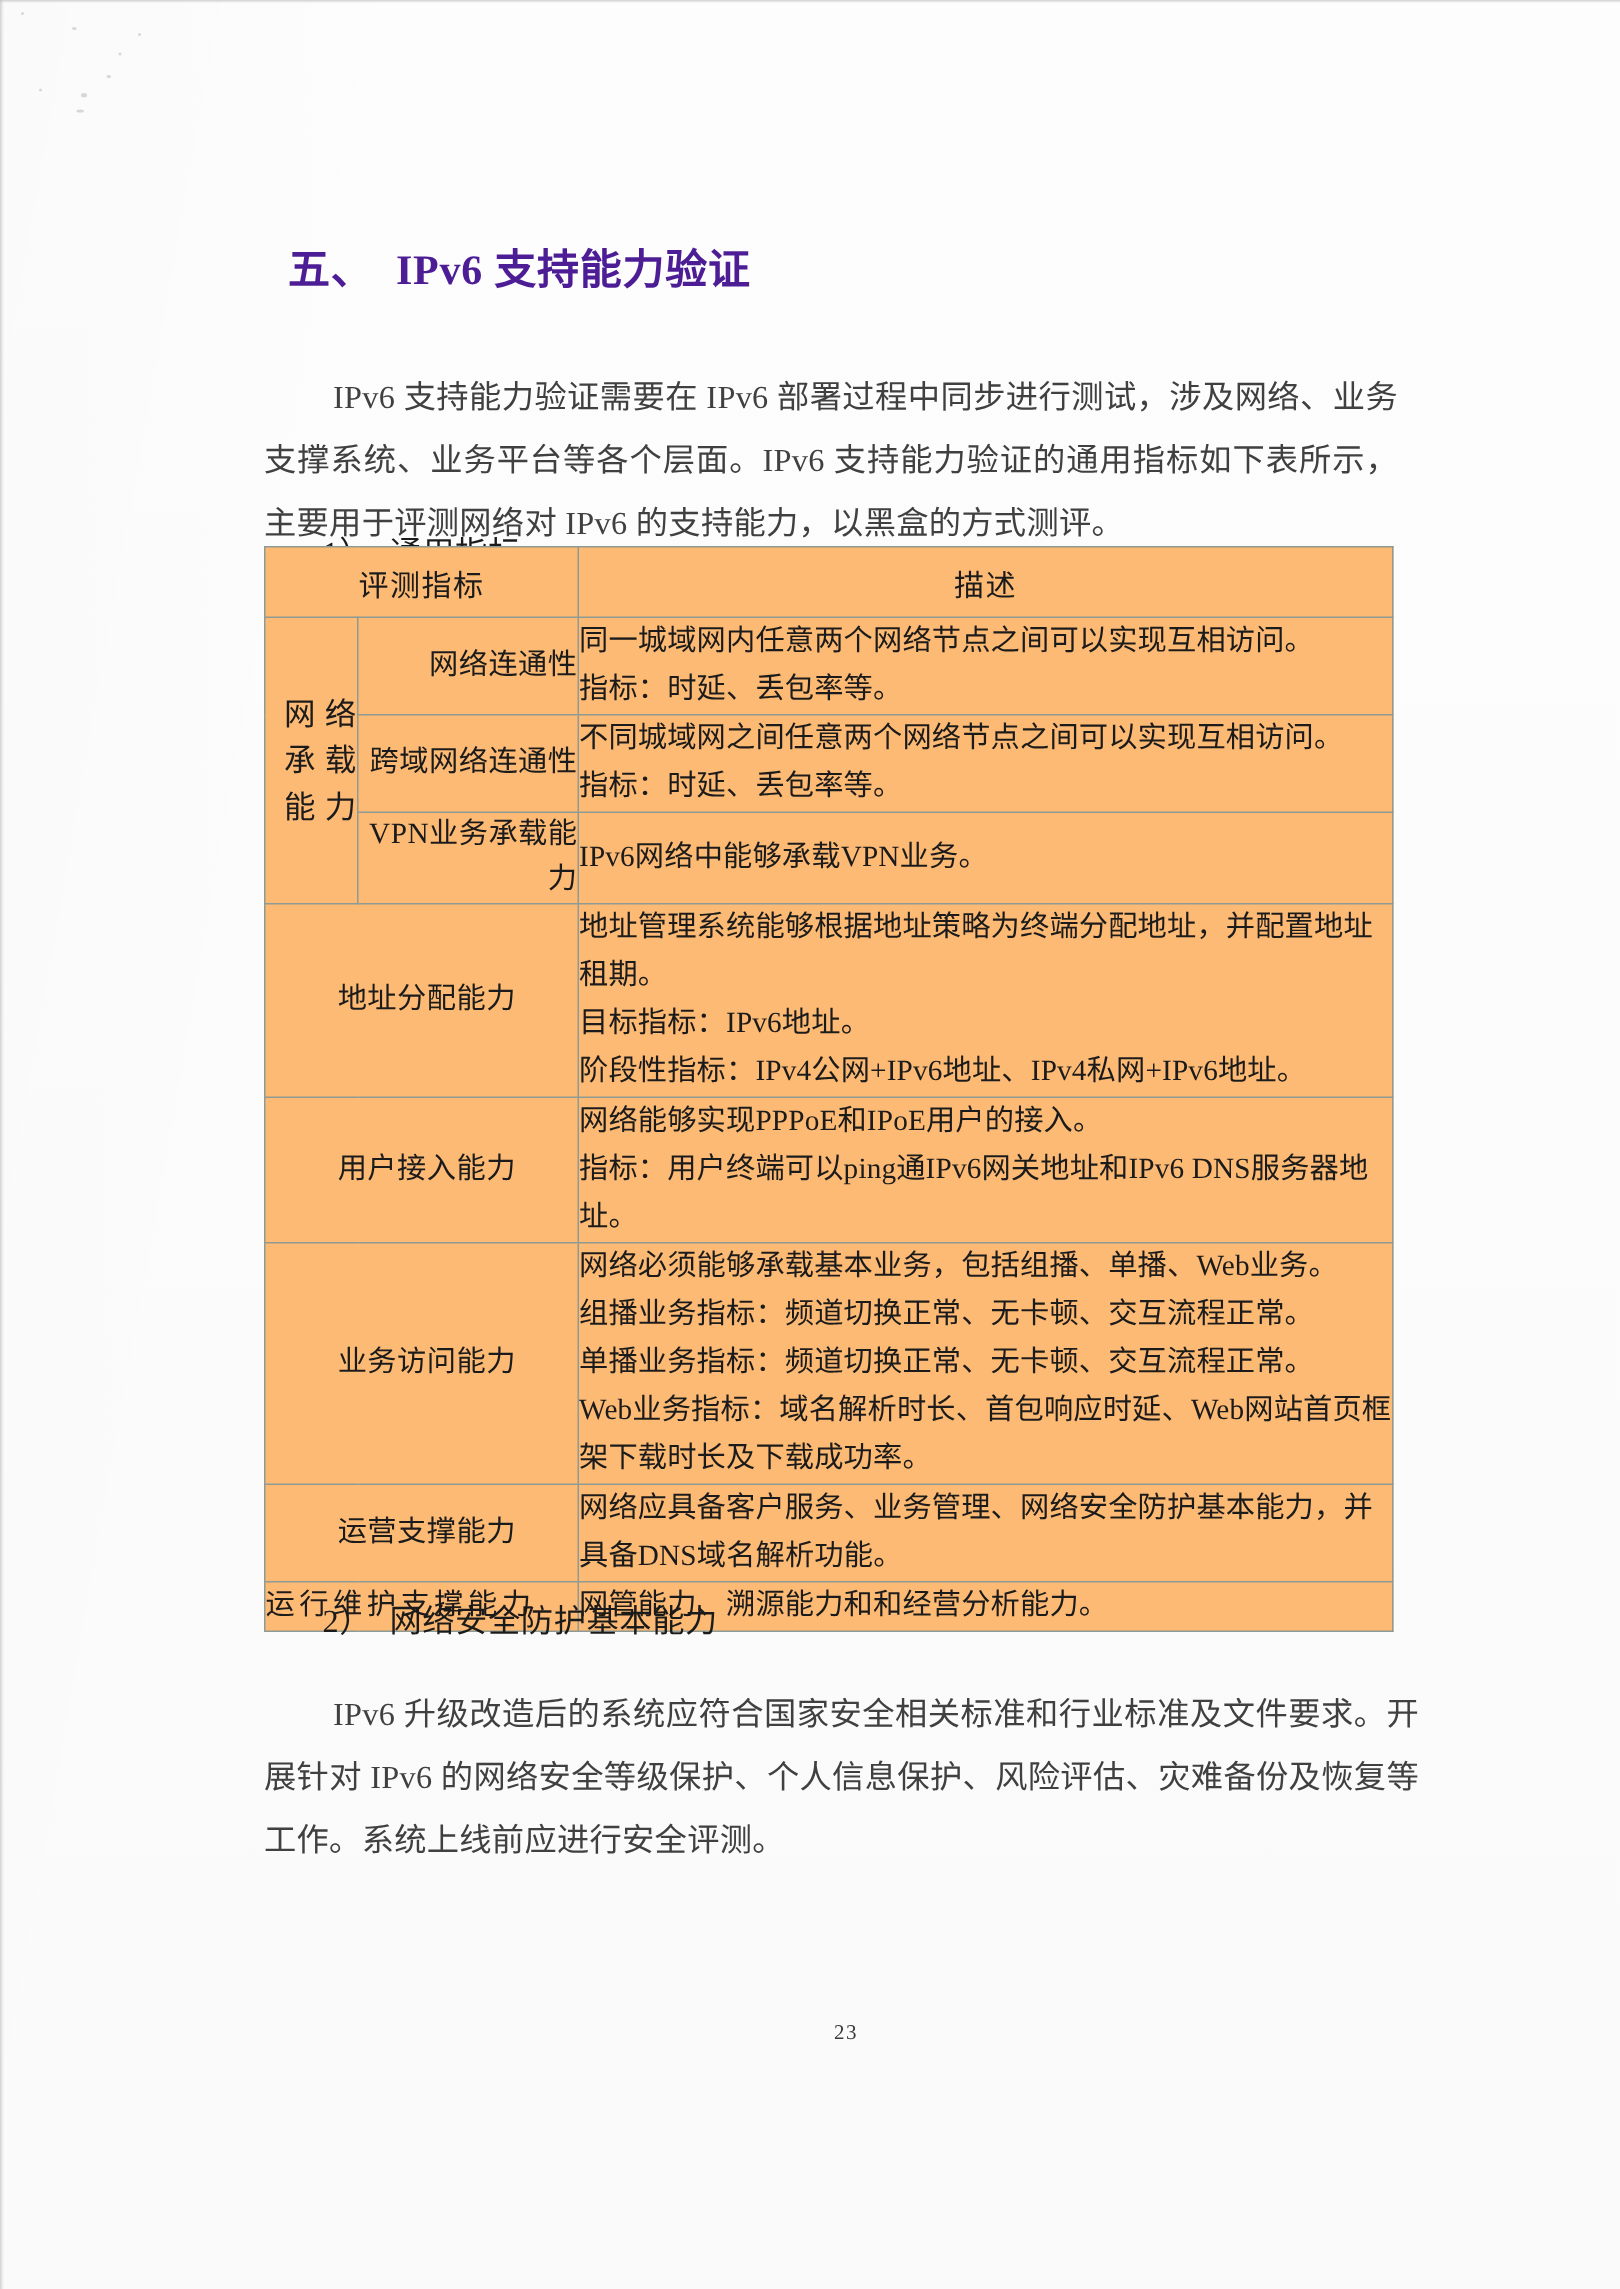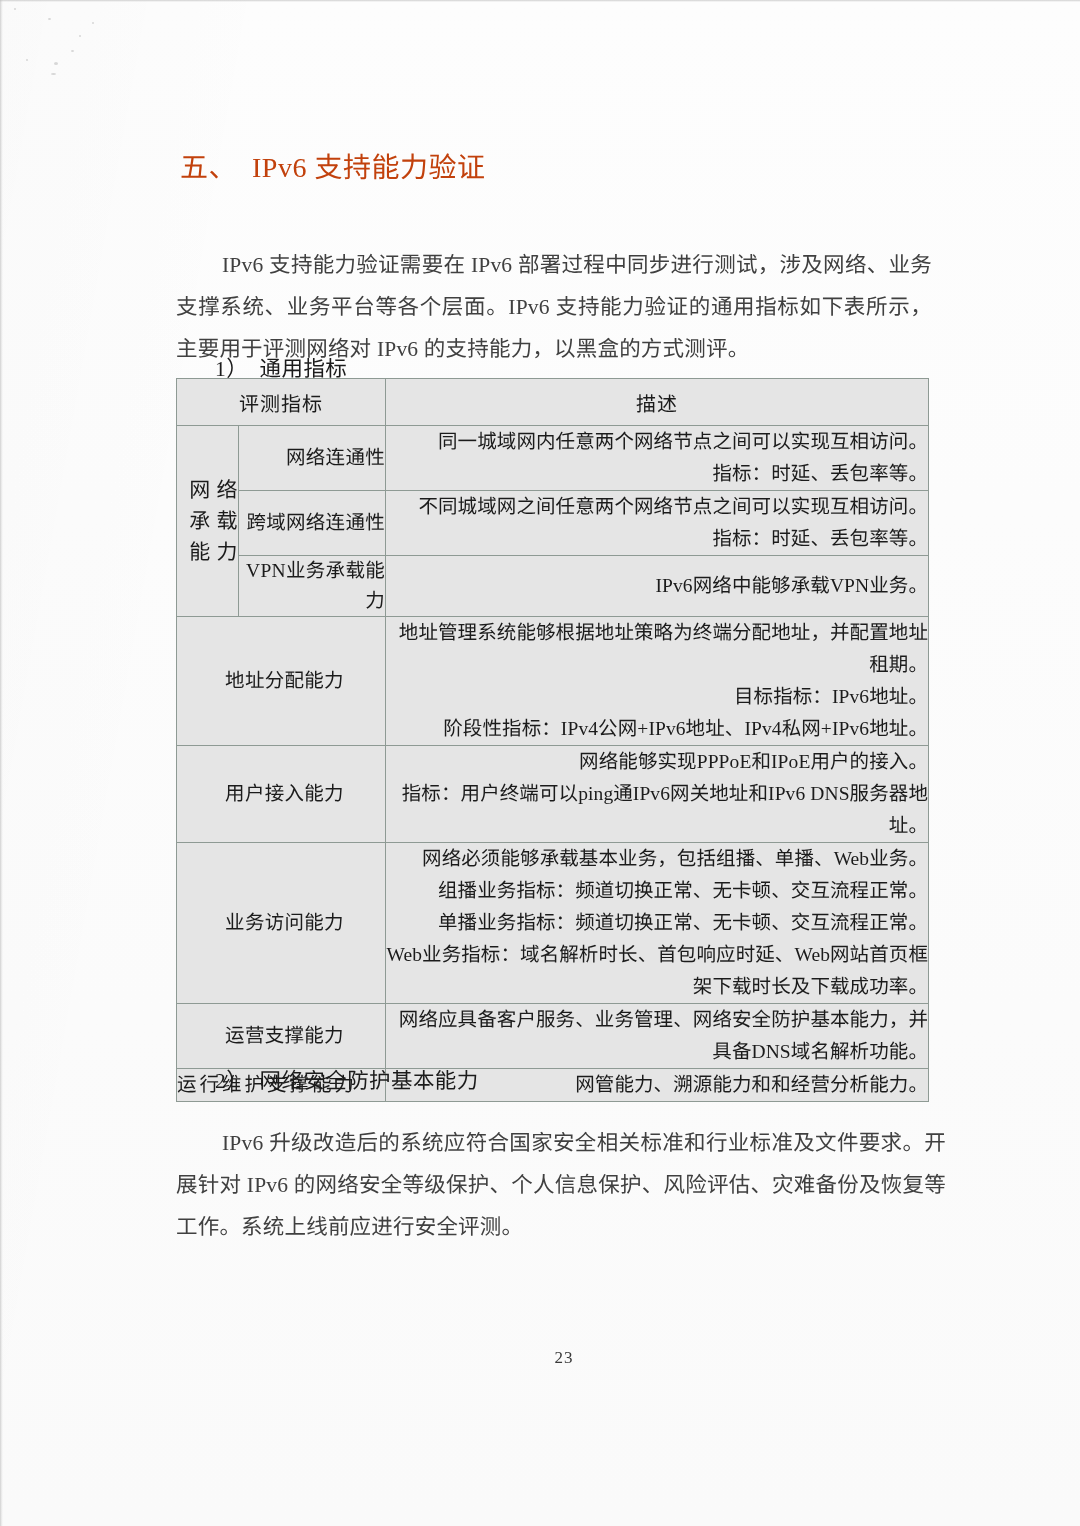--- a/index.html
+++ b/index.html
@@ -50,28 +50,28 @@
 
   .content {
     position: absolute;
     left: 0;
     top: 0;
     width: 1080px;
   }
 
   
   .section-heading {
-    margin: 4px;
+    margin: 16px;
     position: absolute;
     left: 176px;
     top: 141px;
     font-size: 28px;
-    font-weight: normal;
+    font-weight: bold;
     letter-spacing: 0.5px;
-    color: #c2410c;
+    color: #4c1d95;
     white-space: pre;
     font-family: "Liberation Serif", "DejaVu Serif", serif;
   }
 
   
   .para {
     position: absolute;
     font-size: 21.5px;
     line-height: 42px;
     color: #404040;
@@ -100,27 +100,27 @@
     letter-spacing: 0.4px;
     white-space: pre;
   }
   .list-label.lbl-1 { left: 215px; top: 353px; }
   .list-label.lbl-2 { left: 215px; top: 1065px; }
 
   
   .metrics-table {
     position: absolute;
     left: 176px;
-    top: 378px;
+    top: 364px;
     width: 752px;
     border-collapse: collapse;
     table-layout: fixed;
     font-size: 19px;
     color: #1b1b1b;
-    background: #e5e5e5;
+    background: #fdba74;
   }
   .metrics-table td,
   .metrics-table th {
     border: 1px solid #8e9a94;
     padding: 0;
     vertical-align: middle;
     font-weight: normal;
   }
   .metrics-table th {
     height: 46px;
@@ -152,40 +152,39 @@
   .cell-metric.center {
     text-align: center;
     padding-left: 7px;
   }
 
   .cell-desc {
     padding: 6px 8px 6px 10px;
     line-height: 32px;
     font-size: 19.5px;
     letter-spacing: 0.1px;
-    text-align: right;
   }
   .cell-desc .ln { display: block; white-space: normal; }
 
   .cell-wide-metric {
     padding: 5px 9px;
     line-height: 30px;
     font-size: 19.5px;
     text-align: left;
     letter-spacing: 3px;
   }
 
   
   .page-number {
     position: absolute;
     left: 0;
     right: 0;
     top: 1348px;
     text-align: center;
-    font-size: 17px;
+    font-size: 14px;
     color: #3a3a3a;
     letter-spacing: 1px;
     margin-left: 48px;
   }
 </style>
 </head>
 <body>
 
 <div class="page">
   <div class="page-edge-left"></div>

